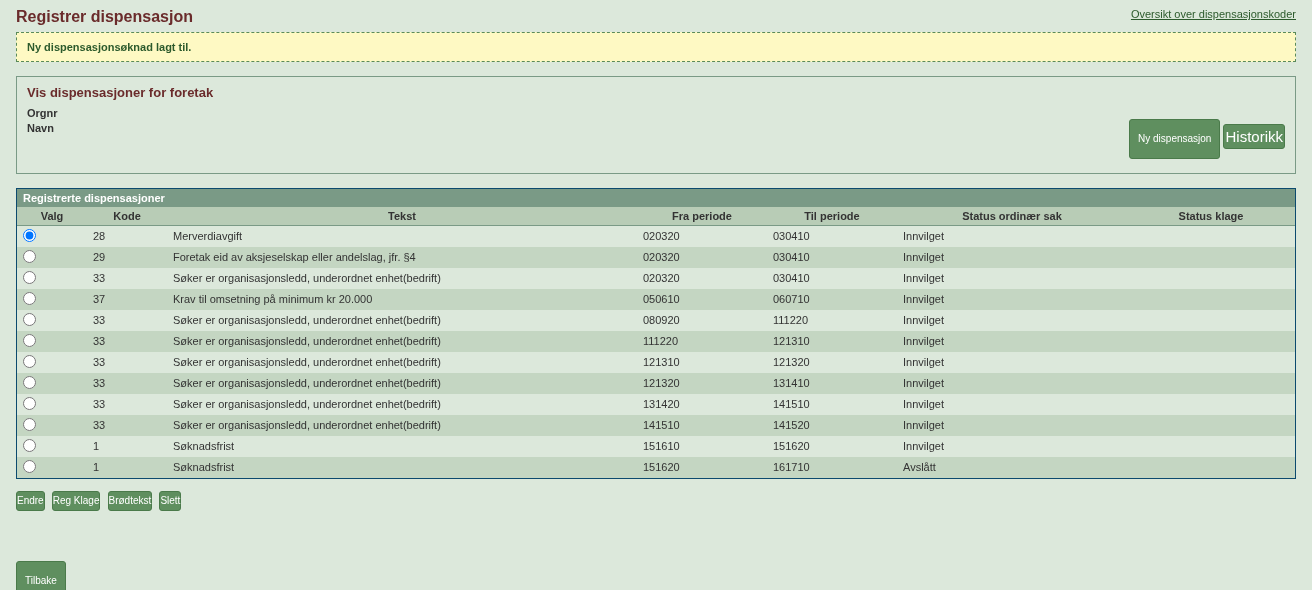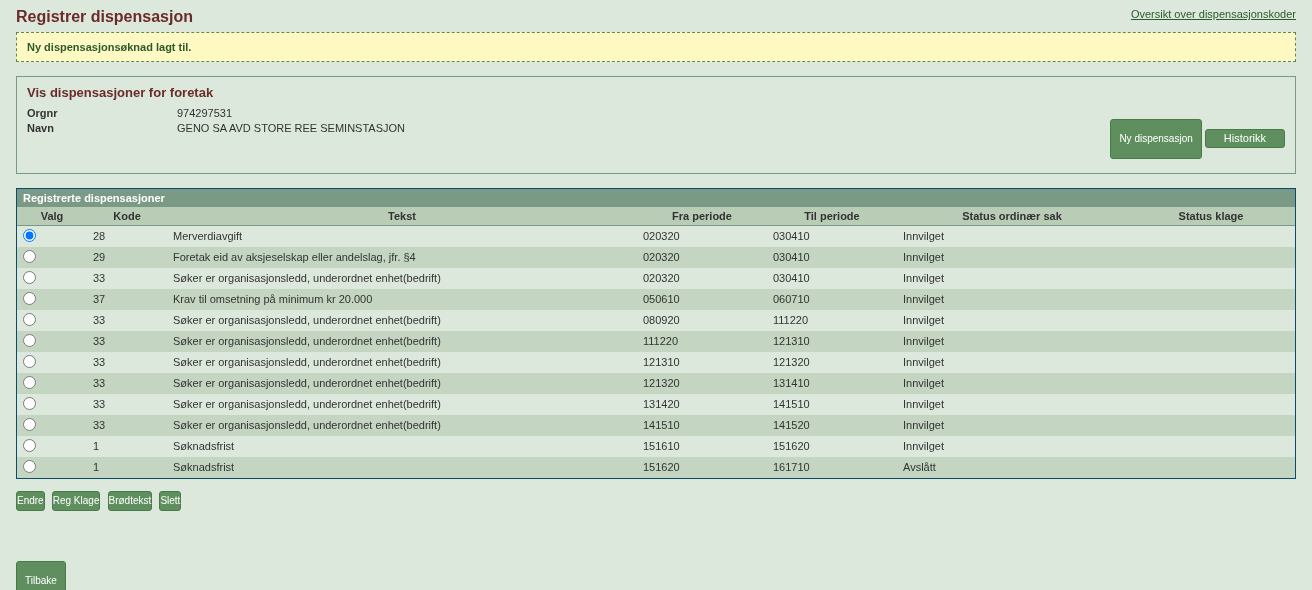--- a/index.html
+++ b/index.html
@@ -75,21 +75,21 @@
     background: #5f8f5f;
     color: #fff;
     border: 1px solid #4a7a4a;
     border-radius: 3px;
     font-size: 10px;
     padding: 12px 8px;
     cursor: pointer;
     display: inline-block;
     line-height: 1.4;
   }
-  .btn.small { font-size: 11px; padding: 1px 18px; }
+  .btn.small { font-size: 15px; padding: 1px 1px; }
   .table-outer {
     border: 1px solid #0c4a6e;
   }
   .table-title {
     background: #7a9a86;
     color: #fff;
     font-size: 11px;
     font-weight: bold;
     padding: 3px 6px;
   }
@@ -136,24 +136,20 @@
   </div>
 
   <div class="success-banner">Ny dispensasjonsøknad lagt til.</div>
 
   <div class="panel">
     <h2>Vis dispensasjoner for foretak</h2>
     <div class="info-row">
       <div class="info-labels">
         <div>Orgnr</div>
         <div>Navn</div>
-      </div>
-      <div class="info-values">
-        <div>974297531</div>
-        <div>GENO SA AVD STORE REE SEMINSTASJON</div>
       </div>
     </div>
     <div class="panel-actions">
       <button class="btn">Ny dispensasjon</button>
       <button class="btn small">Historikk</button>
     </div>
   </div>
 
   <div class="table-outer">
     <div class="table-title">Registrerte dispensasjoner</div>

